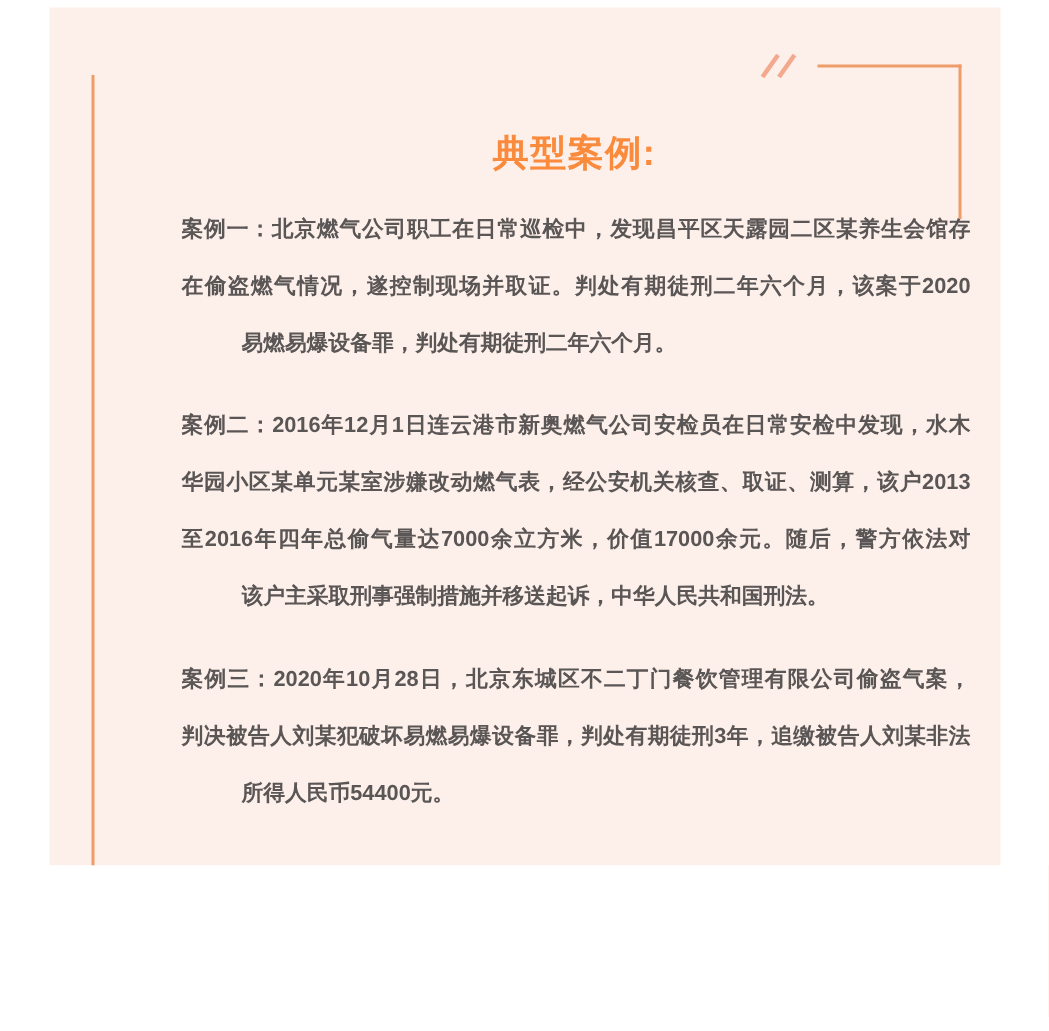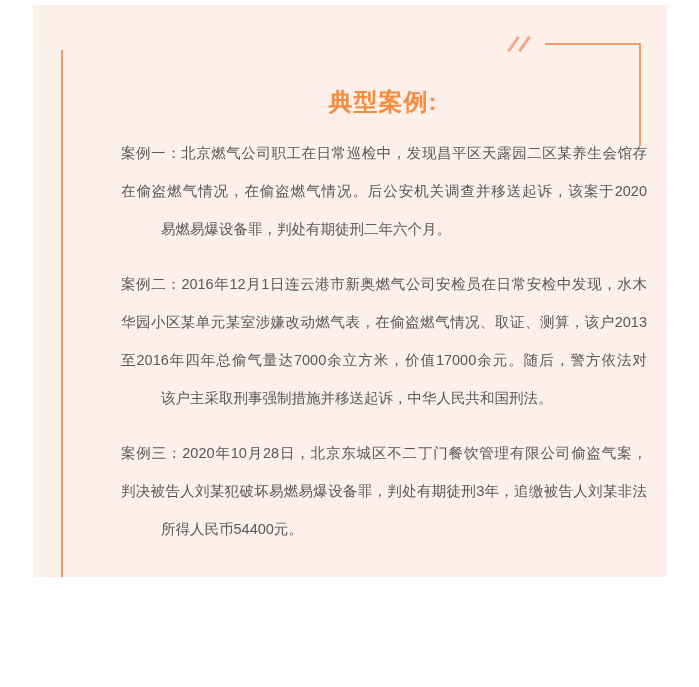--- a/index.html
+++ b/index.html
@@ -64,20 +64,21 @@
   }
   .para { margin: 0 0 17px 0; }
   .para:last-child { margin-bottom: 0; }
   .pline {
     height: 38px;
     line-height: 38px;
     overflow: hidden;
     text-align: justify;
     text-align-last: justify;
     word-break: break-all;
+    font-weight: bold;
   }
   .pline.last { text-align-last: left; margin-left: 40px; }
 
   
   .div-line {
     position: absolute;
     height: 2px;
     background: #f0a183;
   }
   .div-line.l1 { left: 10px; top: 641px; width: 654px; }
@@ -105,26 +106,26 @@
 </head>
 <body>
 
 <div class="page">
 
   <section class="card">
     <div class="title">典型案例:</div>
     <div class="paragraphs">
         <div class="para">
           <div class="pline">案例一：北京燃气公司职工在日常巡检中，发现昌平区天露园二区某养生会馆存</div>
-          <div class="pline">在偷盗燃气情况，在偷盗燃气情况。后公安机关调查并移送起诉，该案于2020</div>
+          <div class="pline">在偷盗燃气情况，遂控制现场并取证。判处有期徒刑二年六个月，该案于2020</div>
           <div class="pline last">易燃易爆设备罪，判处有期徒刑二年六个月。</div>
         </div>
         <div class="para">
           <div class="pline">案例二：2016年12月1日连云港市新奥燃气公司安检员在日常安检中发现，水木</div>
-          <div class="pline">华园小区某单元某室涉嫌改动燃气表，在偷盗燃气情况、取证、测算，该户2013</div>
+          <div class="pline">华园小区某单元某室涉嫌改动燃气表，经公安机关核查、取证、测算，该户2013</div>
           <div class="pline">至2016年四年总偷气量达7000余立方米，价值17000余元。随后，警方依法对</div>
           <div class="pline last">该户主采取刑事强制措施并移送起诉，中华人民共和国刑法。</div>
         </div>
         <div class="para">
           <div class="pline">案例三：2020年10月28日，北京东城区不二丁门餐饮管理有限公司偷盗气案，</div>
           <div class="pline">判决被告人刘某犯破坏易燃易爆设备罪，判处有期徒刑3年，追缴被告人刘某非法</div>
           <div class="pline last">所得人民币54400元。</div>
         </div>
       </div>
   </section>

